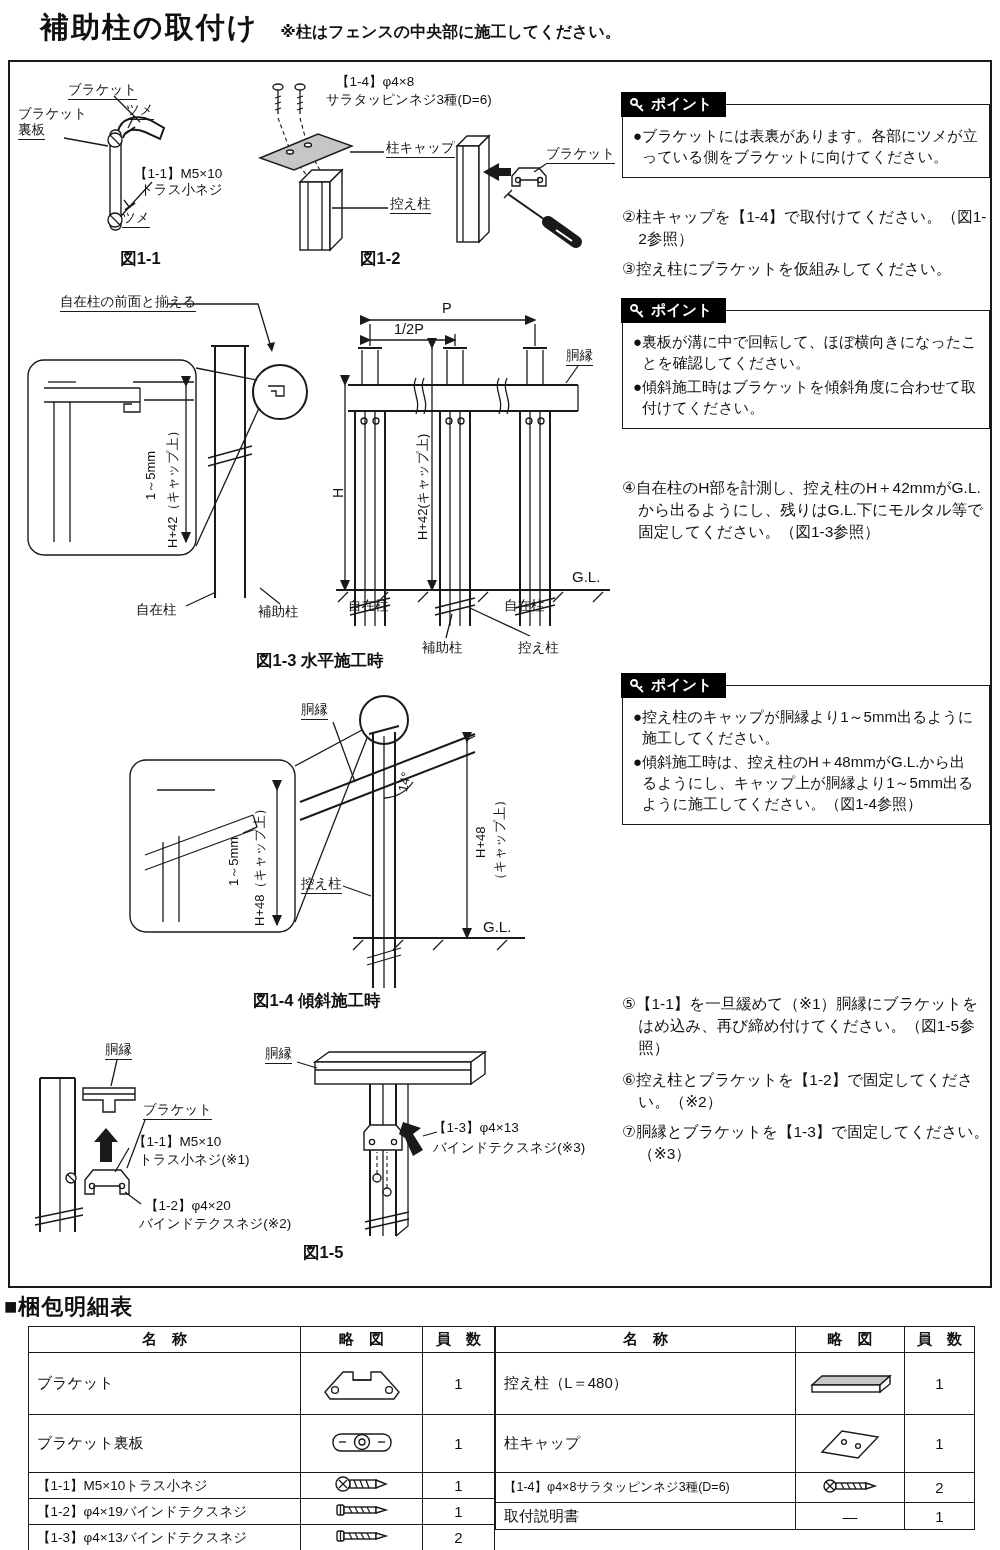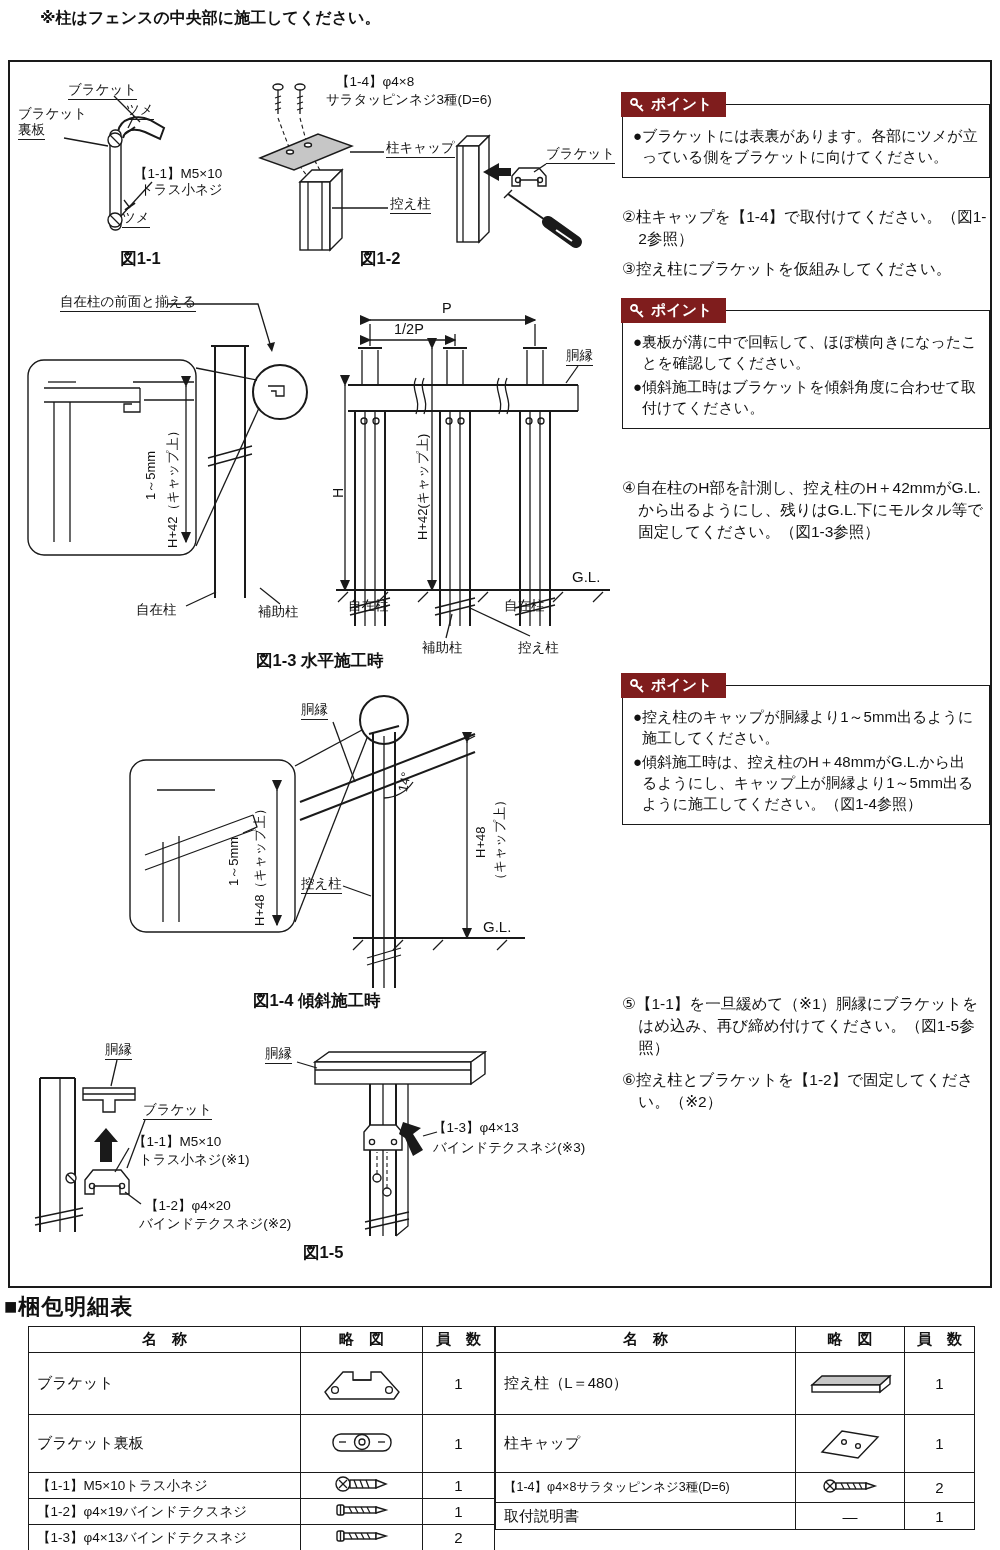--- a/index.html
+++ b/index.html
@@ -25,37 +25,38 @@
   .s2 { stroke:#1a1a1a; stroke-width:2; fill:none; }
   .sd { stroke:#1a1a1a; stroke-width:1.1; fill:none; stroke-dasharray:4 3; }
   .w  { fill:#fff; stroke:#1a1a1a; stroke-width:1.4; }
   .g  { fill:#c6c6c6; stroke:#1a1a1a; stroke-width:1.4; }
   .f  { fill:#1a1a1a; stroke:none; }
 
   .right-col { position:absolute; left:612px; top:16px; width:368px; }
   .step { font-size:15.5px; line-height:1.42; padding-left:1.05em; text-indent:-1.05em; }
   .point-box { position:relative; border:1.5px solid #1a1a1a; padding:17px 10px 10px 10px; }
   .point-tab { position:absolute; top:-13px; left:-2px; display:flex; align-items:center; gap:6px;
-    background:#7f1d1d; color:#fff; padding:3px 14px 3px 8px; font-size:15px; font-weight:bold; }
+    background:#000000; color:#fff; padding:3px 14px 3px 8px; font-size:15px; font-weight:bold; }
   .point-item { display:flex; font-size:15px; line-height:1.4; margin-top:3px; }
   .point-item .bullet { flex:0 0 auto; }
 
   .parts-title { position:absolute; left:4px; top:1292px; font-size:22px; font-weight:bold; letter-spacing:1px; }
   .tables { position:absolute; left:28px; top:1326px; display:flex; gap:0; align-items:flex-start; }
   table { border-collapse:collapse; }
   td, th { border:1.5px solid #1a1a1a; padding:2px 8px; font-size:15px; vertical-align:middle; }
   th { font-weight:bold; text-align:center; height:26px; }
   .c { text-align:center; }
   .sm { font-size:13.5px; }
   .xs { font-size:12.5px; }
 </style>
 </head>
 <body>
 
 <div class="title-row">
+  <div class="page-title">補助柱の取付け</div>
   <div class="title-note">※柱はフェンスの中央部に施工してください。</div>
 </div>
 
 <div class="main-box">
 
   <div class="fig" style="left:8px; top:20px; width:245px; height:195px;">
     <svg width="245" height="165">
       <path class="s2" d="M100 50 C102 36 120 32 132 38 L146 46 L142 57 L127 50 C117 46 107 47 105 56"></path>
       <rect class="w" x="92" y="48" width="11" height="100" rx="5"></rect>
       <circle class="w" cx="97" cy="58" r="7"></circle>
@@ -426,20 +427,21 @@
         <span>控え柱のキャップが胴縁より1～5mm出るように施工してください。</span>
       </div>
       <div class="point-item">
         <span class="bullet">●</span>
         <span>傾斜施工時は、控え柱のH＋48mmがG.L.から出るようにし、キャップ上が胴縁より1～5mm出るように施工してください。（図1-4参照）</span>
       </div>
     </div>
 
     <p class="step" style="margin-top:168px;">⑤【1-1】を一旦緩めて（※1）胴縁にブラケットをはめ込み、再び締め付けてください。（図1-5参照）</p>
     <p class="step" style="margin-top:10px;">⑥控え柱とブラケットを【1-2】で固定してください。（※2）</p>
+    <p class="step" style="margin-top:8px;">⑦胴縁とブラケットを【1-3】で固定してください。（※3）</p>
   </div>
 </div>
 
 <div class="parts-title">■梱包明細表</div>
 
 <div class="tables">
 
   <table>
     <tbody>
         <tr>

